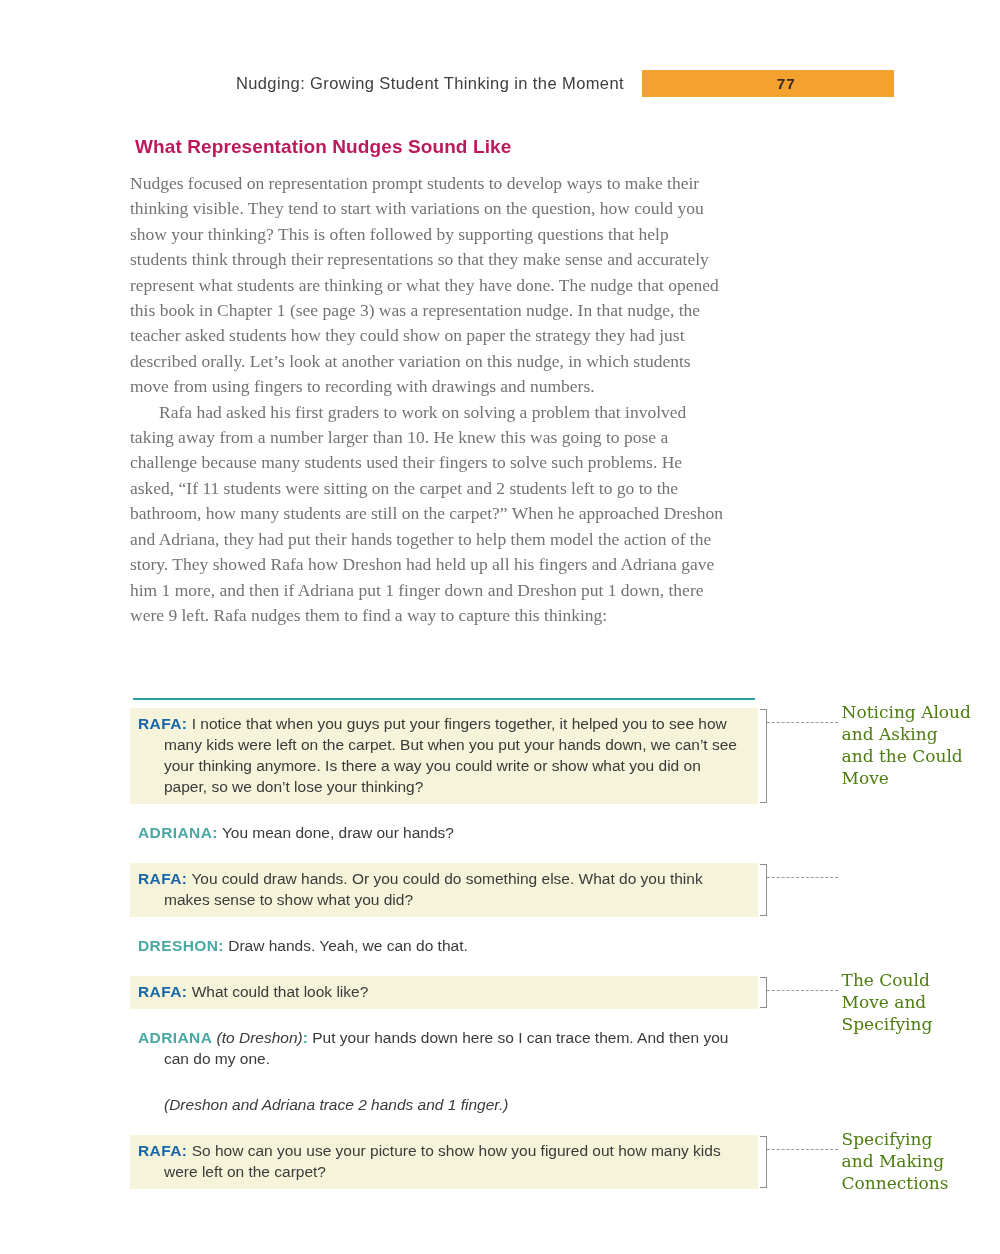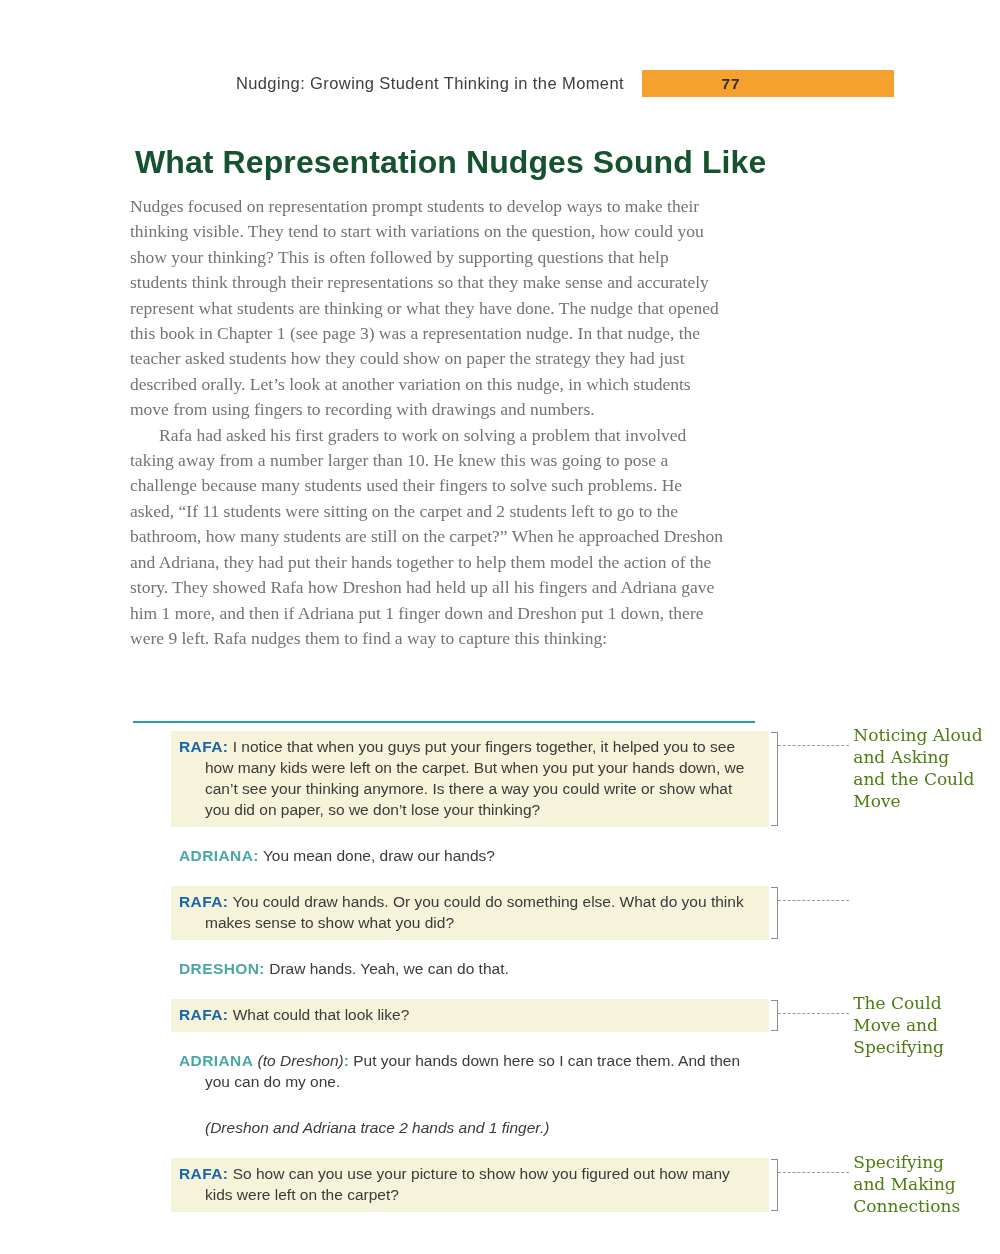--- a/index.html
+++ b/index.html
@@ -18,50 +18,50 @@
     position:absolute;top:70px;left:0;width:852px;height:27px;
     display:flex;align-items:center;margin-left:42px;
   }
   .running-title{
     flex:1;text-align:right;margin-right:18px;
     font-size:16.5px;letter-spacing:.4px;color:#3e3e3e;
     line-height:27px;
   }
   .page-bar{
     width:252px;height:27px;background:#f5a12f;
-    text-align:center;line-height:27px;
-    padding-right:74px;box-sizing:border-box;
+    text-align:right;line-height:27px;
+    padding-right:98px;box-sizing:border-box;
   }
   .page-number{font-weight:bold;font-size:15.5px;color:#332f28;letter-spacing:1px;}
 
   
   .main{position:absolute;top:128px;left:130px;width:870px;}
 
   h1.section-title{
-    margin:16px 0 13px 5px;
-    font-size:32px;font-weight:bold;color:#14532d;
+    margin:8px 0 13px 5px;
+    font-size:19px;font-weight:bold;color:#be185d;
     letter-spacing:.1px;
   }
   .bodycopy{width:600px;
     font-family:"Liberation Serif",serif;
     font-size:17.5px;line-height:25.4px;color:#737373;
     text-align:left;
   }
   .bodycopy p{margin:0;}
   .bodycopy p.indent{text-indent:29px;}
 
   
   .transcript{margin-top:70px;}
   .rule{width:622px;height:2px;background:#2b9daa;margin:0 0 8px 3px;border:none;}
 
   .row{display:flex;align-items:stretch;margin-bottom:13px;}
   .speech{
     width:629px;box-sizing:border-box;
     padding:5px 12px 7px 8px;
-    font-size:15.5px;line-height:21px;color:#3a3a3a;margin-left:41px;
+    font-size:15.5px;line-height:21px;color:#3a3a3a;
   }
   .speech-inner{padding-left:26px;text-indent:-26px;}
   .row.highlighted .speech{background:#f5f3d9;}
   .speaker{font-weight:bold;letter-spacing:.4px;}
   .speaker.blue,.colon.blue{color:#1866a8;}
   .speaker.teal,.colon.teal{color:#49a8a3;}
   .colon{font-weight:bold;}
   .aside{font-style:italic;color:#3a3a3a;font-weight:normal;}
   .row.stage .speech{padding-left:34px;font-style:italic;}
   .row.stage .speech-inner{padding-left:0;text-indent:0;}

